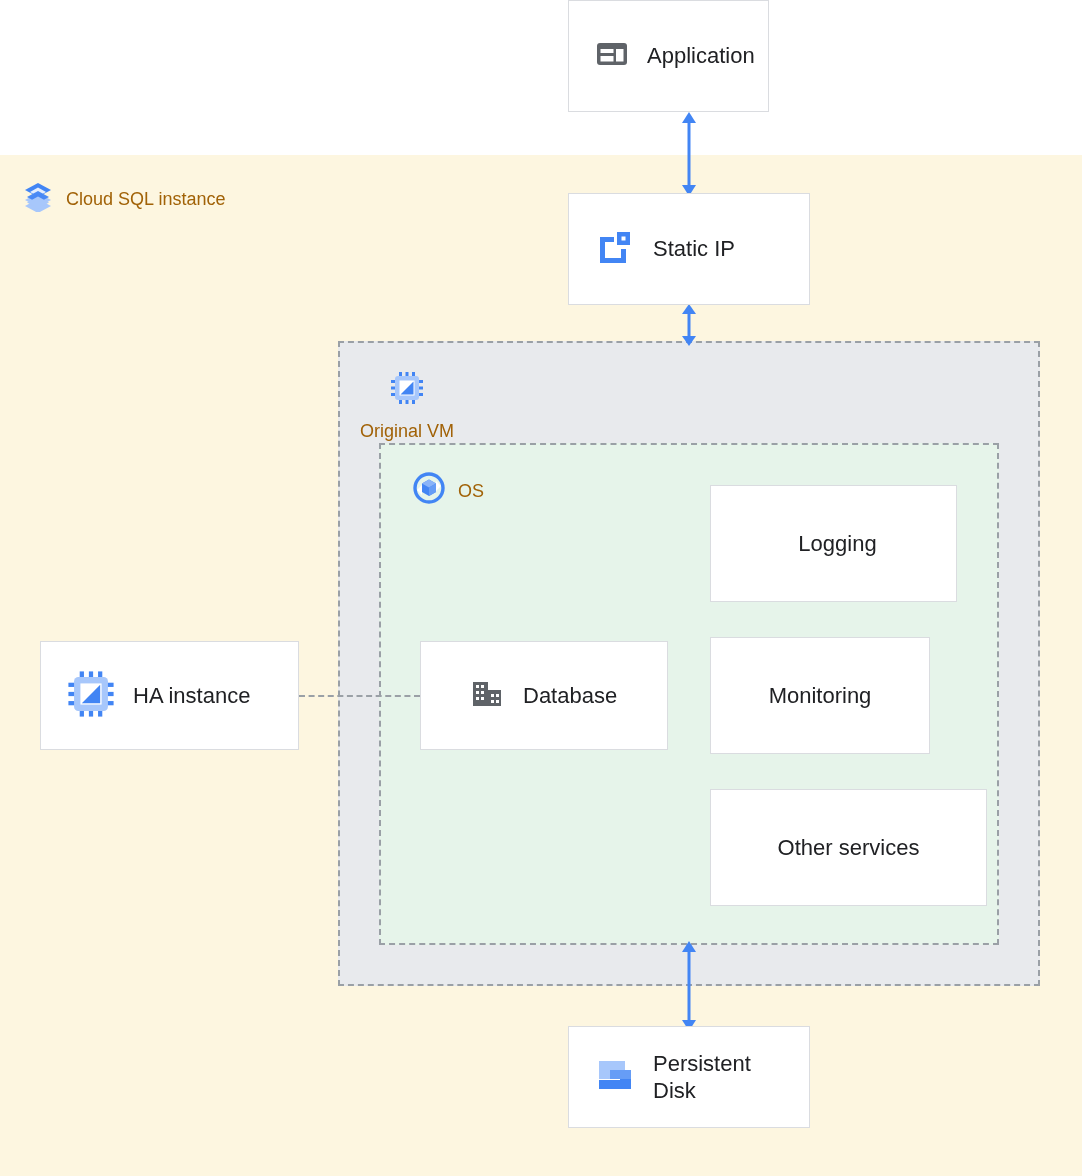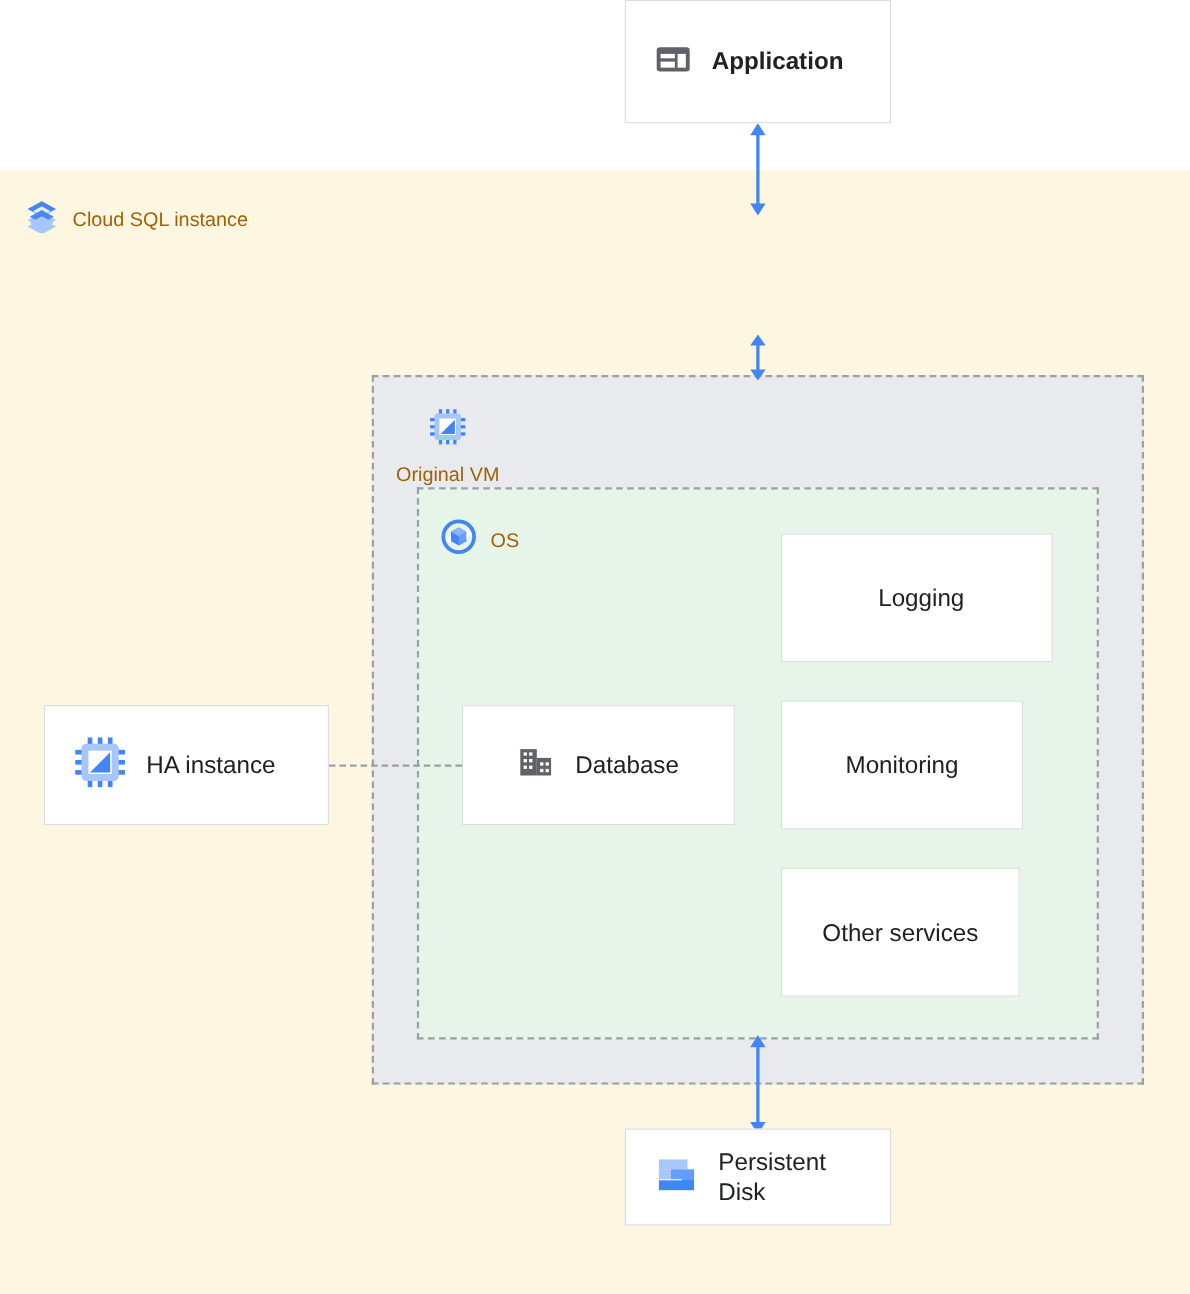--- a/index.html
+++ b/index.html
@@ -140,21 +140,21 @@
         <rect x="5" y="5" width="24" height="24" rx="3" fill="#a7c7fb"></rect>
         <rect x="9.5" y="9.5" width="15" height="15" fill="#ffffff"></rect>
         <polygon points="10.5,23.5 23.5,10.5 23.5,23.5" fill="#4285f4"></polygon>
       </svg>
     </span>
     <span class="rl-text">Original VM</span>
   </div>
 
   <div class="region-os"></div>
 
-  <div class="region-label" style="left:400px; top:471px;">
+  <div class="region-label" style="left:412px; top:471px;">
     <span class="icon">
       <svg width="34" height="34" viewBox="0 0 34 34">
         <circle cx="17" cy="17" r="14" fill="none" stroke="#4285f4" stroke-width="3.4"></circle>
         <path d="M17 8.5 L24 12.5 L24 21 L17 25 L10 21 L10 12.5 Z" fill="#4285f4"></path>
         <path d="M17 8.5 L24 12.5 L17 16.5 L10 12.5 Z" fill="#8ab4f8"></path>
         <path d="M17 16.5 L24 12.5 L24 21 L17 25 Z" fill="#669df6"></path>
         <path d="M5 19 L10 14 L10 24 Z" fill="#ffffff"></path>
         <path d="M29 15 L24 20 L24 10 Z" fill="#ffffff"></path>
       </svg>
     </span>
@@ -174,32 +174,42 @@
   </svg>
 
   <svg class="arrow-v" style="left:677px; top:941px;" width="24" height="90">
     <line x1="12" y1="6" x2="12" y2="84" stroke="#4285f4" stroke-width="3"></line>
     <polygon points="12,0 5,11 19,11" fill="#4285f4"></polygon>
     <polygon points="12,90 5,79 19,79" fill="#4285f4"></polygon>
   </svg>
 
   <div class="dashline" style="left:299px; top:695px; width:121px;"></div>
 
-  <div class="node" style="left:568px; top:0px; width:242px; height:112px;font-weight:bold;">
+  <div class="node" style="left:568px; top:0px; width:201px; height:112px;">
     <span class="icon">
       <svg width="34" height="34" viewBox="0 0 34 34">
         <rect x="2" y="6" width="30" height="22" rx="3" fill="#5f6368"></rect>
         <rect x="5.5" y="12" width="13" height="4" fill="#ffffff"></rect>
         <rect x="5.5" y="19" width="13" height="5.5" fill="#ffffff"></rect>
         <rect x="21" y="12" width="7.5" height="12.5" fill="#ffffff"></rect>
       </svg>
     </span>
     <span class="node-label">Application</span>
   </div>
 
+  <div class="node" style="left:568px; top:193px; width:242px; height:112px;">
+    <span class="icon">
+      <svg width="40" height="40" viewBox="0 0 40 40">
+        <path d="M5 10 h14 v5 h-9 v16 h16 v-9 h5 v14 h-26 z" fill="#4285f4"></path>
+        <rect x="22" y="5" width="13" height="13" fill="#4285f4"></rect>
+        <rect x="26.5" y="9.5" width="4" height="4" fill="#ffffff"></rect>
+      </svg>
+    </span>
+    <span class="node-label">Static IP</span>
+  </div>
 
   <div class="node" style="left:40px; top:641px; width:259px; height:109px;">
     <span class="icon">
       <svg width="48" height="48" viewBox="0 0 34 34">
         <g fill="#4285f4">
           <rect x="9" y="1" width="3" height="5"></rect>
             <rect x="15.5" y="1" width="3" height="5"></rect>
             <rect x="22" y="1" width="3" height="5"></rect>
           <rect x="9" y="28" width="3" height="5"></rect>
             <rect x="15.5" y="28" width="3" height="5"></rect>
@@ -242,25 +252,25 @@
   </div>
 
   <div class="node centered" style="left:710px; top:485px; width:247px; height:117px;padding-left:20px;">
     <span class="node-label">Logging</span>
   </div>
 
   <div class="node centered" style="left:710px; top:637px; width:220px; height:117px;">
     <span class="node-label">Monitoring</span>
   </div>
 
-  <div class="node centered" style="left:710px; top:789px; width:217px; height:117px;">
+  <div class="node centered" style="left:710px; top:789px; width:277px; height:117px;">
     <span class="node-label">Other services</span>
   </div>
 
-  <div class="node" style="left:568px; top:1026px; width:242px; height:88px;">
+  <div class="node" style="left:568px; top:1026px; width:242px; height:102px;">
     <span class="icon">
       <svg width="40" height="40" viewBox="0 0 40 40">
         <rect x="4" y="6" width="26" height="9" fill="#a7c7fb"></rect>
         <rect x="4" y="15" width="11" height="9" fill="#a7c7fb"></rect>
         <rect x="15" y="15" width="21" height="9" fill="#669df6"></rect>
         <rect x="25" y="24" width="11" height="10" fill="#4285f4"></rect>
         <rect x="4" y="25" width="21" height="9" fill="#4285f4"></rect>
       </svg>
     </span>
     <span class="node-label two-line">Persistent

